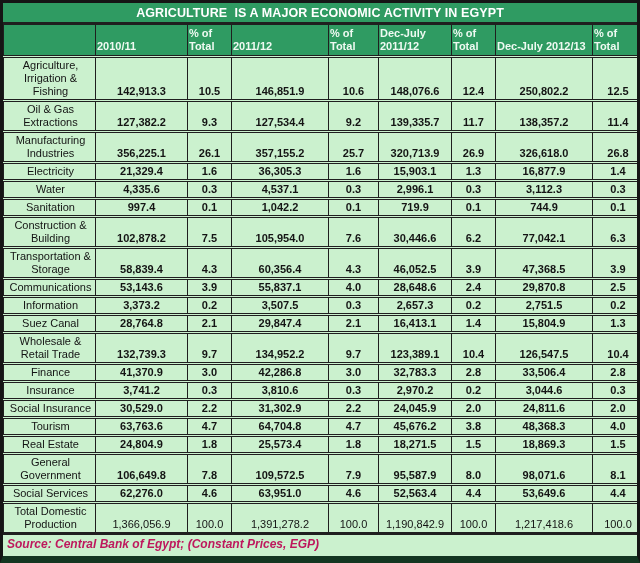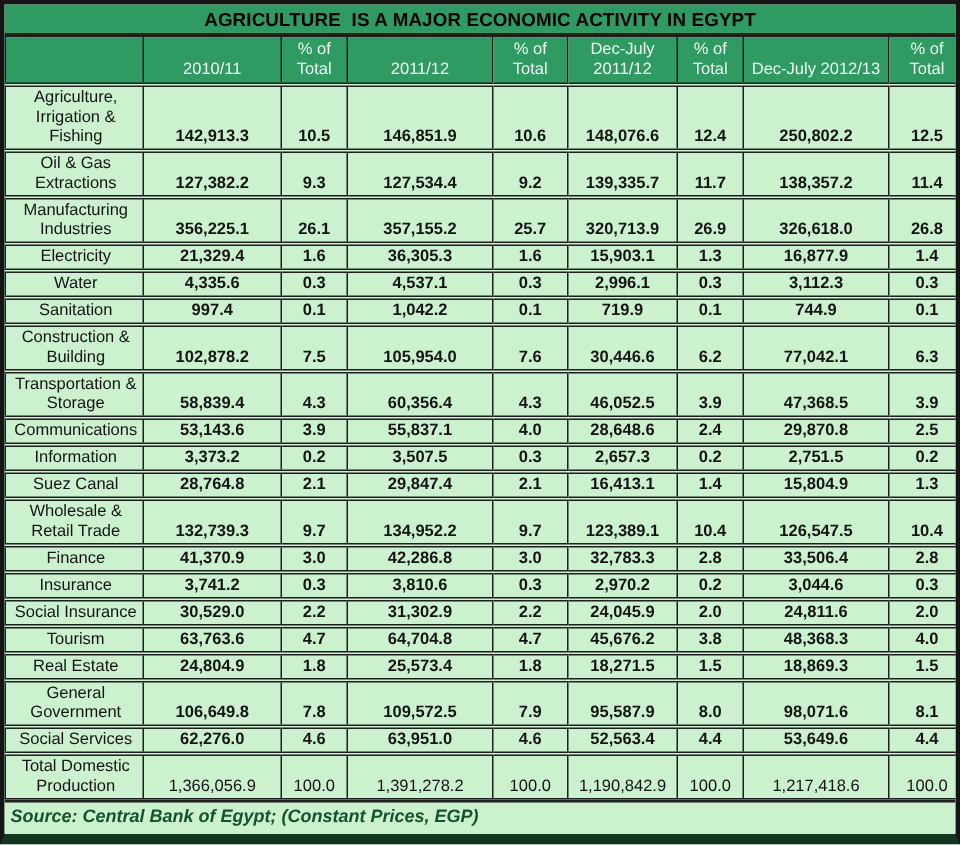--- a/index.html
+++ b/index.html
@@ -15,21 +15,21 @@
     margin:0;
     border:3px solid #151515;
     border-bottom:7px solid var(--frame);
     background:var(--cell);
     overflow:hidden;
     box-sizing:content-box;
   }
 
   .title-bar {
     background:var(--green);
-    color:#000000;
+    color:#ffffff;
     text-align:center;
     font-weight:700;
     font-size:12.5px;
     line-height:14px;
     padding:3px 0 2px 0;
     border-bottom:2px solid var(--grid);
     white-space:pre-wrap;
     letter-spacing:0.1px;
   }
 
@@ -42,22 +42,22 @@
   table.gdp th, table.gdp td {
     border:1px solid var(--grid);
     font-size:11px;
     line-height:13px;
     overflow:hidden;
   }
 
   table.gdp thead th {
     background:var(--green);
     color:#EFFAF2;
-    font-weight:400;
-    text-align:center;
+    font-weight:700;
+    text-align:left;
     vertical-align:bottom;
     padding:2px 1px 2px 1px;
     border-bottom:2px solid var(--grid);
   }
 
   table.gdp tbody td {
     background:var(--cell);
     color:#141414;
     vertical-align:bottom;
     border-top:3px double var(--grid);
@@ -72,21 +72,21 @@
   table.gdp tbody td.num {
     text-align:center;
     font-weight:700;
     padding:1px 1px 1px 1px;
   }
 
   table.gdp tbody tr.total-row td { font-weight:400; }
 
   .source-row {
     background:var(--cell);
-    color:#14532d;
+    color:#be185d;
     border-top:2px solid var(--grid);
     font-style:italic;
     font-weight:700;
     font-size:12px;
     line-height:15px;
     padding:2px 4px 3px 4px;
   }
 </style>
 </head>
 <body>

